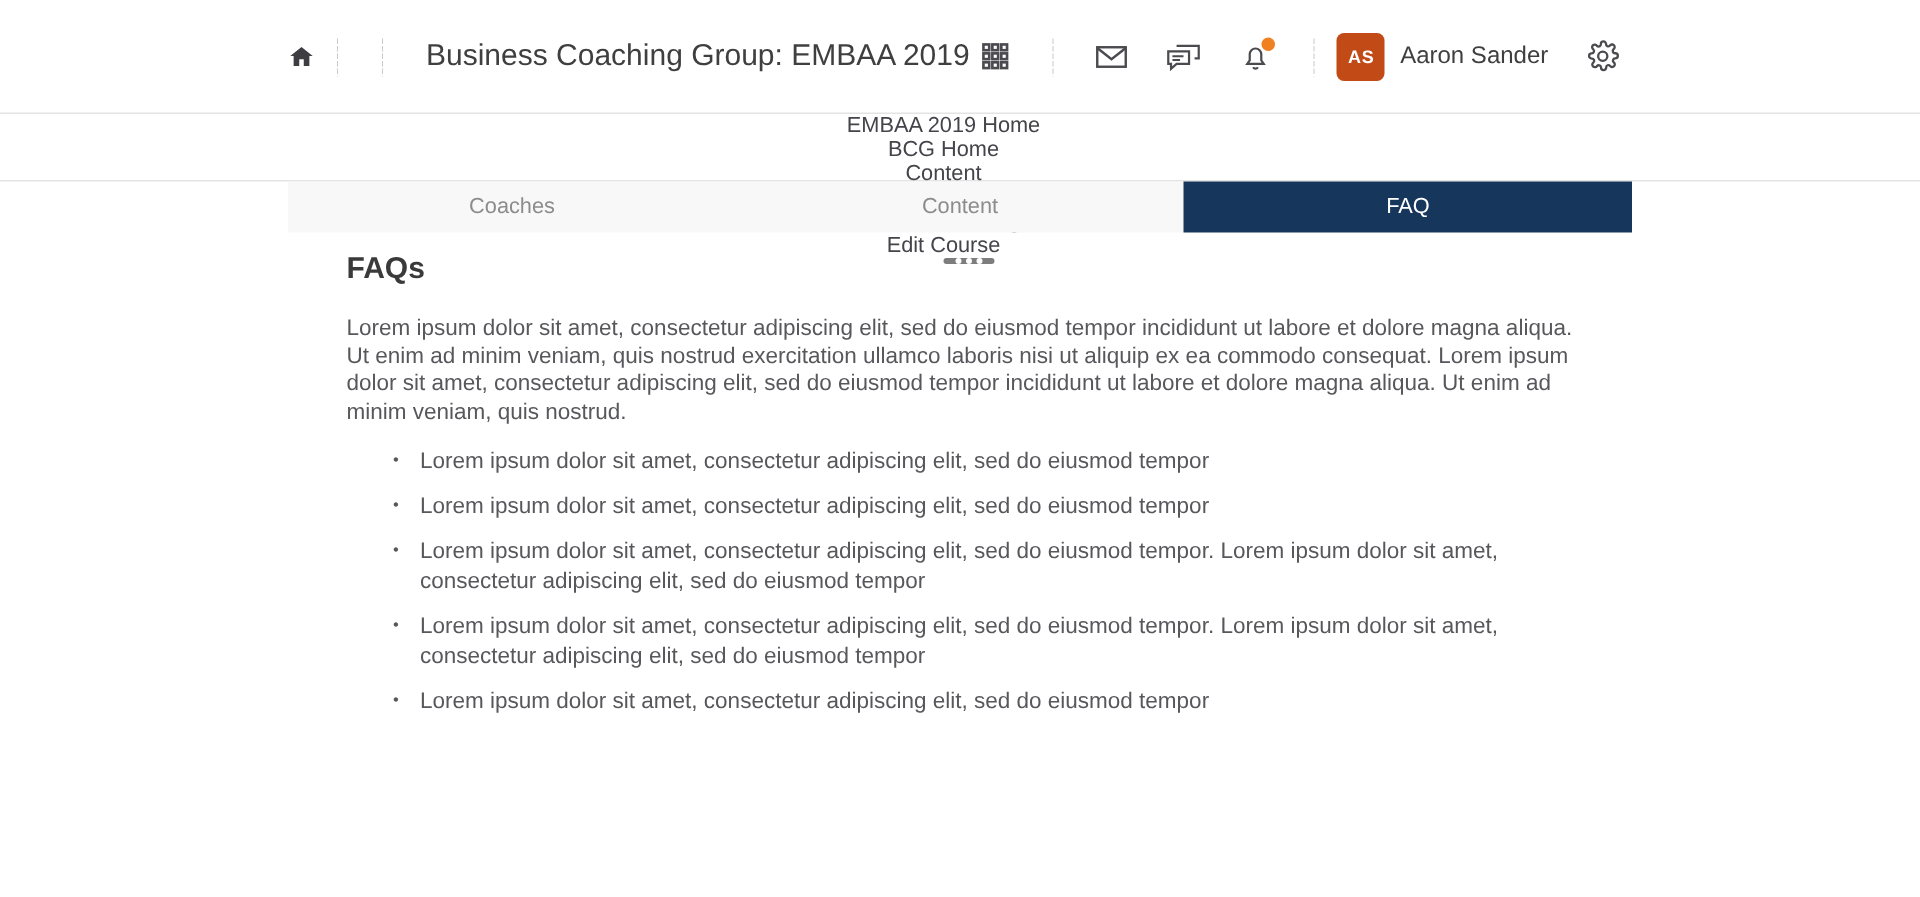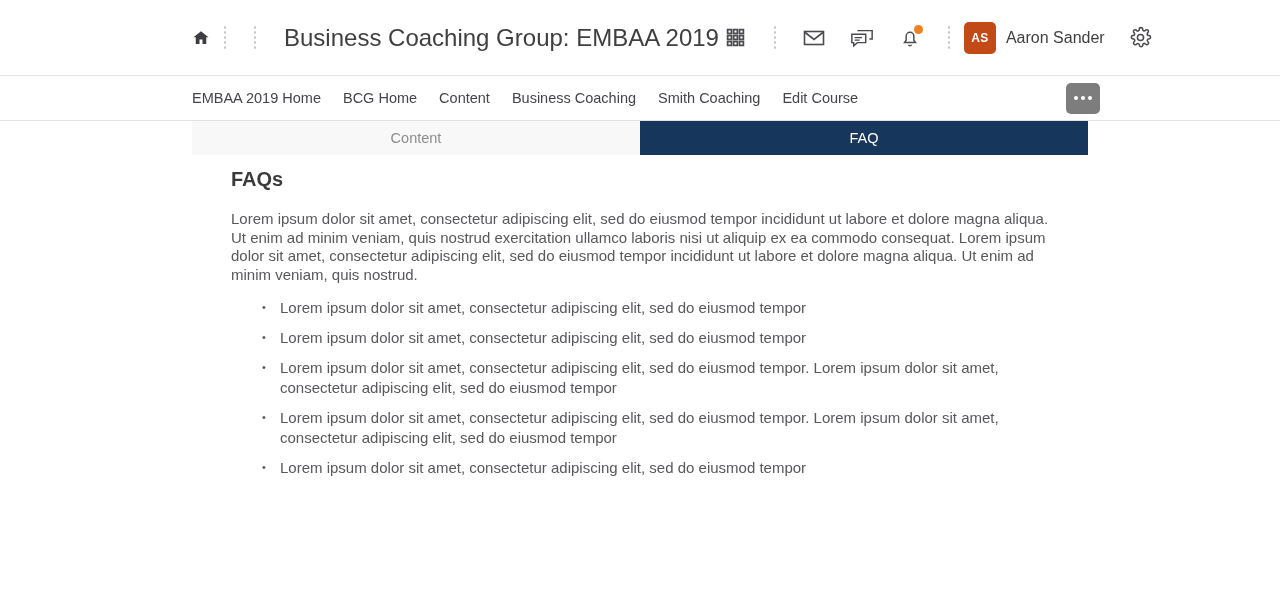--- a/index.html
+++ b/index.html
@@ -51,21 +51,21 @@
   .brand-logo .brand-sub {
     font-family: "Liberation Sans", sans-serif;
     font-size: 7px;
     font-weight: 700;
     color: #1f2f56;
     letter-spacing: 0.9px;
     margin-top: 3px;
   }
 
   .course-title {
-    font-size: 24px;
+    font-size: 20px;
     color: #3f3f3f;
     font-weight: 400;
     margin-left: 14px;
     white-space: nowrap;
   }
 
   .header-spacer { flex: 1 1 auto; }
 
   .hdr-icons { display: flex; align-items: center; }
   .hdr-icon {
@@ -110,20 +110,21 @@
     position: relative;
     height: 45px;
     border-bottom: 1px solid #e3e3e3;
     background: #ffffff;
   }
   .subnav-inner {
     position: absolute;
     left: 192px; right: 192px; top: 0; bottom: 0;
     display: flex;
     align-items: center;
+    flex-direction: column;
   }
   .nav-link {
     font-size: 14.5px;
     color: #44444a;
     margin-right: 22px;
     cursor: pointer;
     white-space: nowrap;
   }
   .nav-link:last-of-type { margin-right: 0; }
   .subnav-spacer { flex: 1 1 auto; }
@@ -292,20 +293,21 @@
       <span class="subnav-spacer"></span>
       <div class="more-btn">
         <i></i>
         <i></i>
         <i></i>
       </div>
     </div>
   </div>
 
   <div class="tabs">
+    <div class="tab">Coaches</div>
     <div class="tab">Content</div>
     <div class="tab active">FAQ</div>
   </div>
 
   <div class="content">
     <h1 class="faq-title">FAQs</h1>
     <p class="faq-para">Lorem ipsum dolor sit amet, consectetur adipiscing elit, sed do eiusmod tempor incididunt ut labore et dolore magna aliqua. Ut enim ad minim veniam, quis nostrud exercitation ullamco laboris nisi ut aliquip ex ea commodo consequat. Lorem ipsum dolor sit amet, consectetur adipiscing elit, sed do eiusmod tempor incididunt ut labore et dolore magna aliqua. Ut enim ad minim veniam, quis nostrud.</p>
     <ul class="faq-list">
       <li>Lorem ipsum dolor sit amet, consectetur adipiscing elit, sed do eiusmod tempor</li>
       <li>Lorem ipsum dolor sit amet, consectetur adipiscing elit, sed do eiusmod tempor</li>

